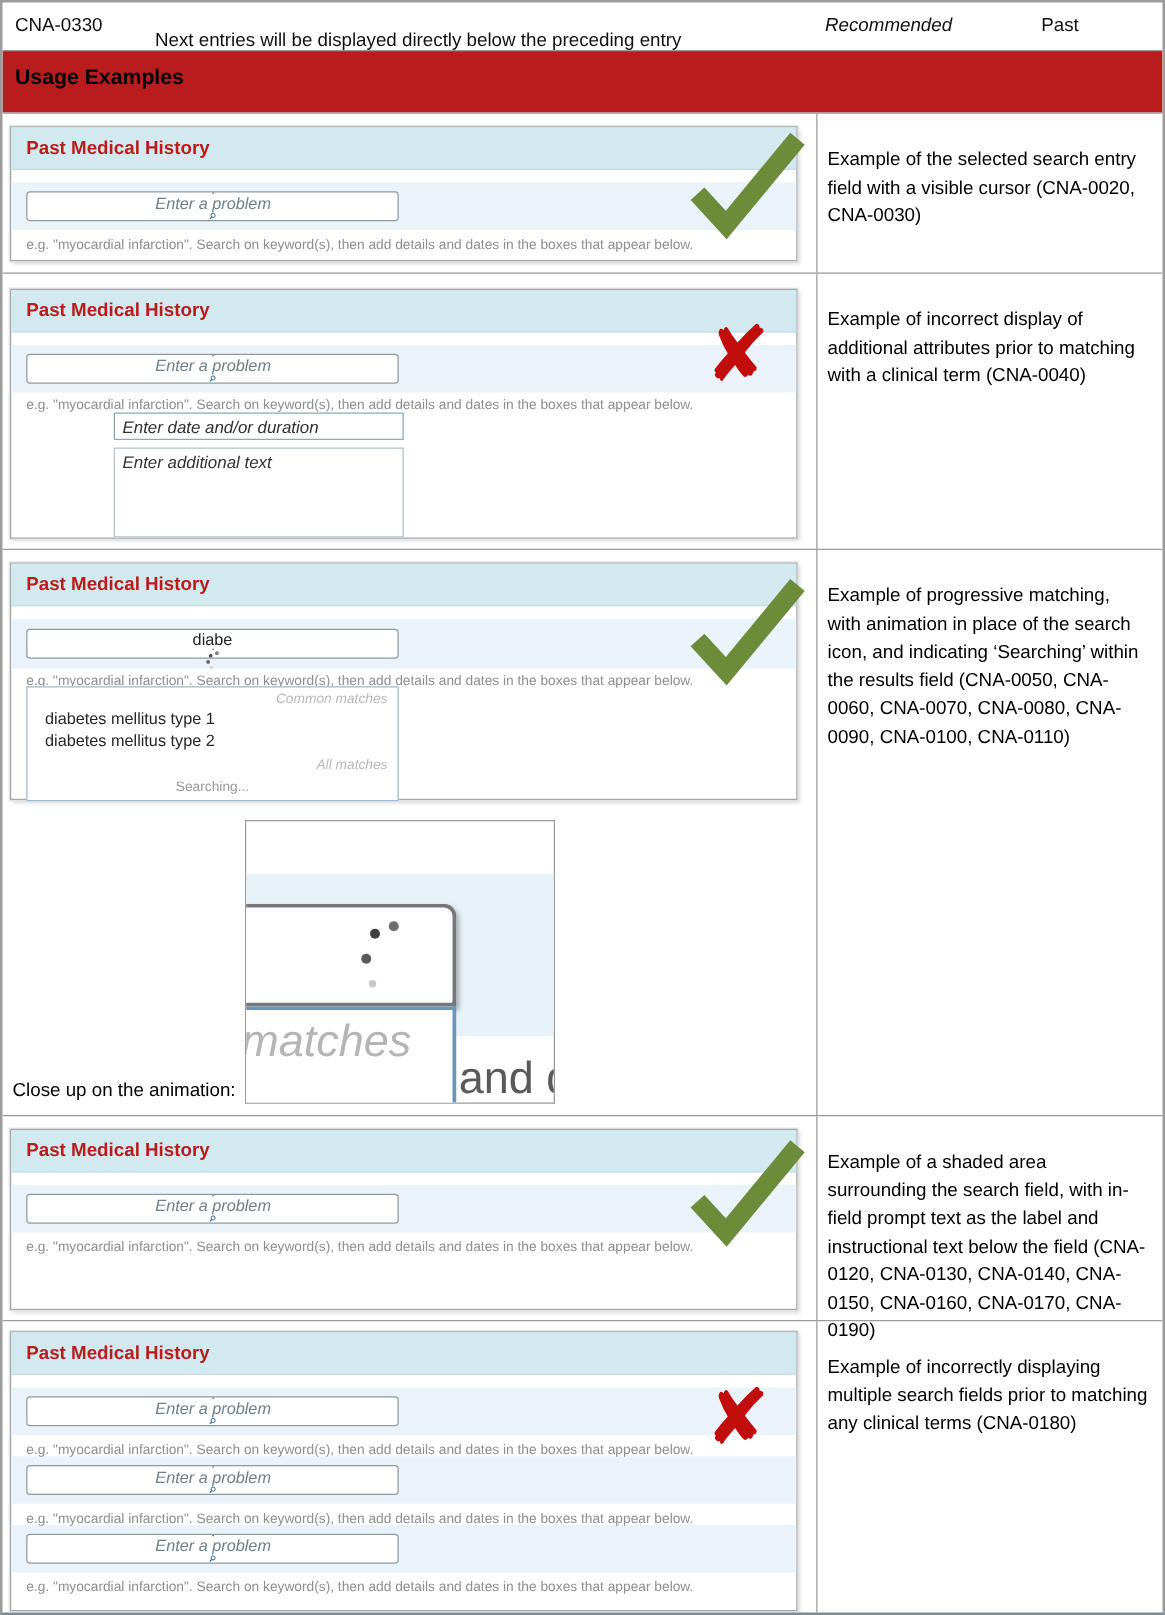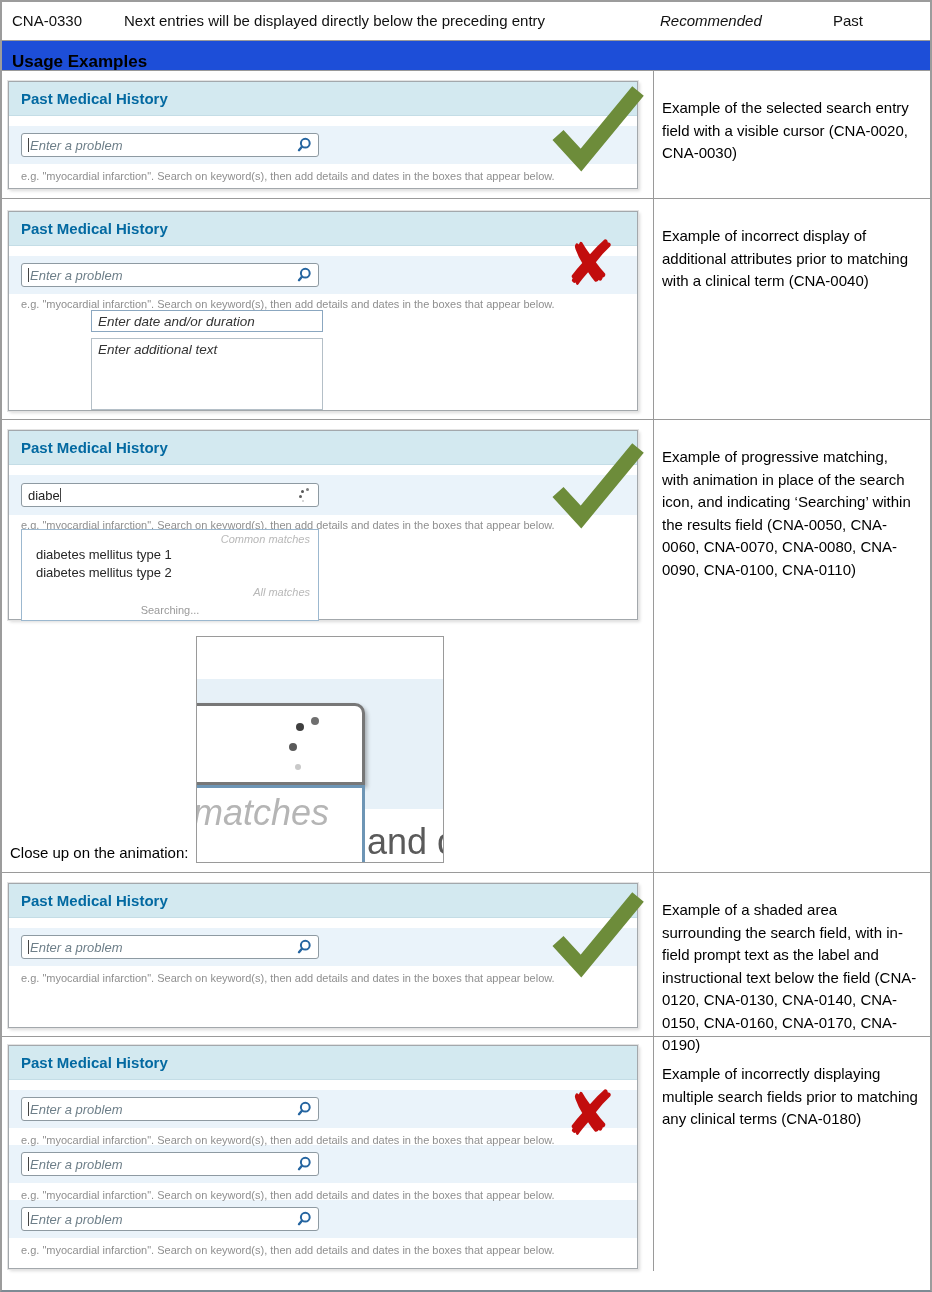--- a/index.html
+++ b/index.html
@@ -6,40 +6,40 @@
   body { font-family:"Liberation Sans", sans-serif; background:#fff; }
   .page { position:relative; width:932px; height:1292px; border:2px solid #9c9c9c;
           border-bottom-color:#7d8b94; background:#fff; overflow:hidden; }
 
   
   .row { position:relative; width:100%; }
   .row + .row { border-top:1px solid #9a9a9a; }
   .guideline-row { height:38px; font-size:15px; color:#111; }
   .guideline-row span { position:absolute; top:10px; white-space:nowrap; }
   .g-id { left:10px; }
-  .g-desc { left:122px; }
+  .g-desc { left:122px;margin-top:12px; }
   .g-status { left:658px;font-style:italic; }
   .g-priority { left:831px; }
-  .section-row { height:30px; background:#1d4ed8; }
+  .section-row { height:50px; background:#b91c1c; }
   .section-row h2 { font-size:17px; font-weight:bold; color:#000; padding:11px 0 0 10px; }
 
   .example-row { display:flex; }
   .cell-left { position:relative; width:652px; border-right:1px solid #9a9a9a; }
   .cell-right { flex:1; padding:26px 12px 0 8px; }
   .cell-right p { font-size:15px; line-height:1.5; color:#000; }
 
   
   .panel { position:absolute; left:6px; width:630px; background:#fff;
            border:1px solid #a3a8ac; box-shadow:0 0 0 1px #e3e3e3, 2px 2px 3px rgba(0,0,0,.15); }
   .panel-header { height:34px; background:#d3e9f0; border-bottom:1px solid #c4dde6;
-                  font-weight:bold; font-size:15px; color:#0369a1; padding:8px 0 0 12px; }
+                  font-weight:bold; font-size:15px; color:#b91c1c; padding:8px 0 0 12px; }
   .band { position:absolute; left:0; width:100%; height:38px; background:#eaf3fa; }
   .search-field { position:absolute; left:12px; width:298px; height:24px; background:#fff;
                   border:1px solid #8e9aa2; border-radius:3px; display:flex; align-items:center;
-                  padding:0 6px; }
+                  padding:0 6px;flex-direction:column; }
   .cursor { width:1px; height:14px; background:#444; flex:0 0 1px; }
   .ph { font-style:italic; color:#6e7f89; font-size:13px; margin-left:1px; white-space:nowrap; }
   .typed { color:#222; font-size:13px; white-space:nowrap; }
   .sf-spacer { flex:1; }
   .hint { position:absolute; left:12px; font-size:11px; color:#8f8f8f; white-space:nowrap; z-index:1; }
 
   .attr-field { position:absolute; left:82px; width:232px; background:#fff;
                 font-style:italic; font-size:13.5px; color:#333; }
   .attr-date { height:22px; border:1px solid #8ba7c0; padding:3px 0 0 6px; }
   .attr-text { height:72px; border:1px solid #b4bfc7; padding:3px 0 0 6px; }

